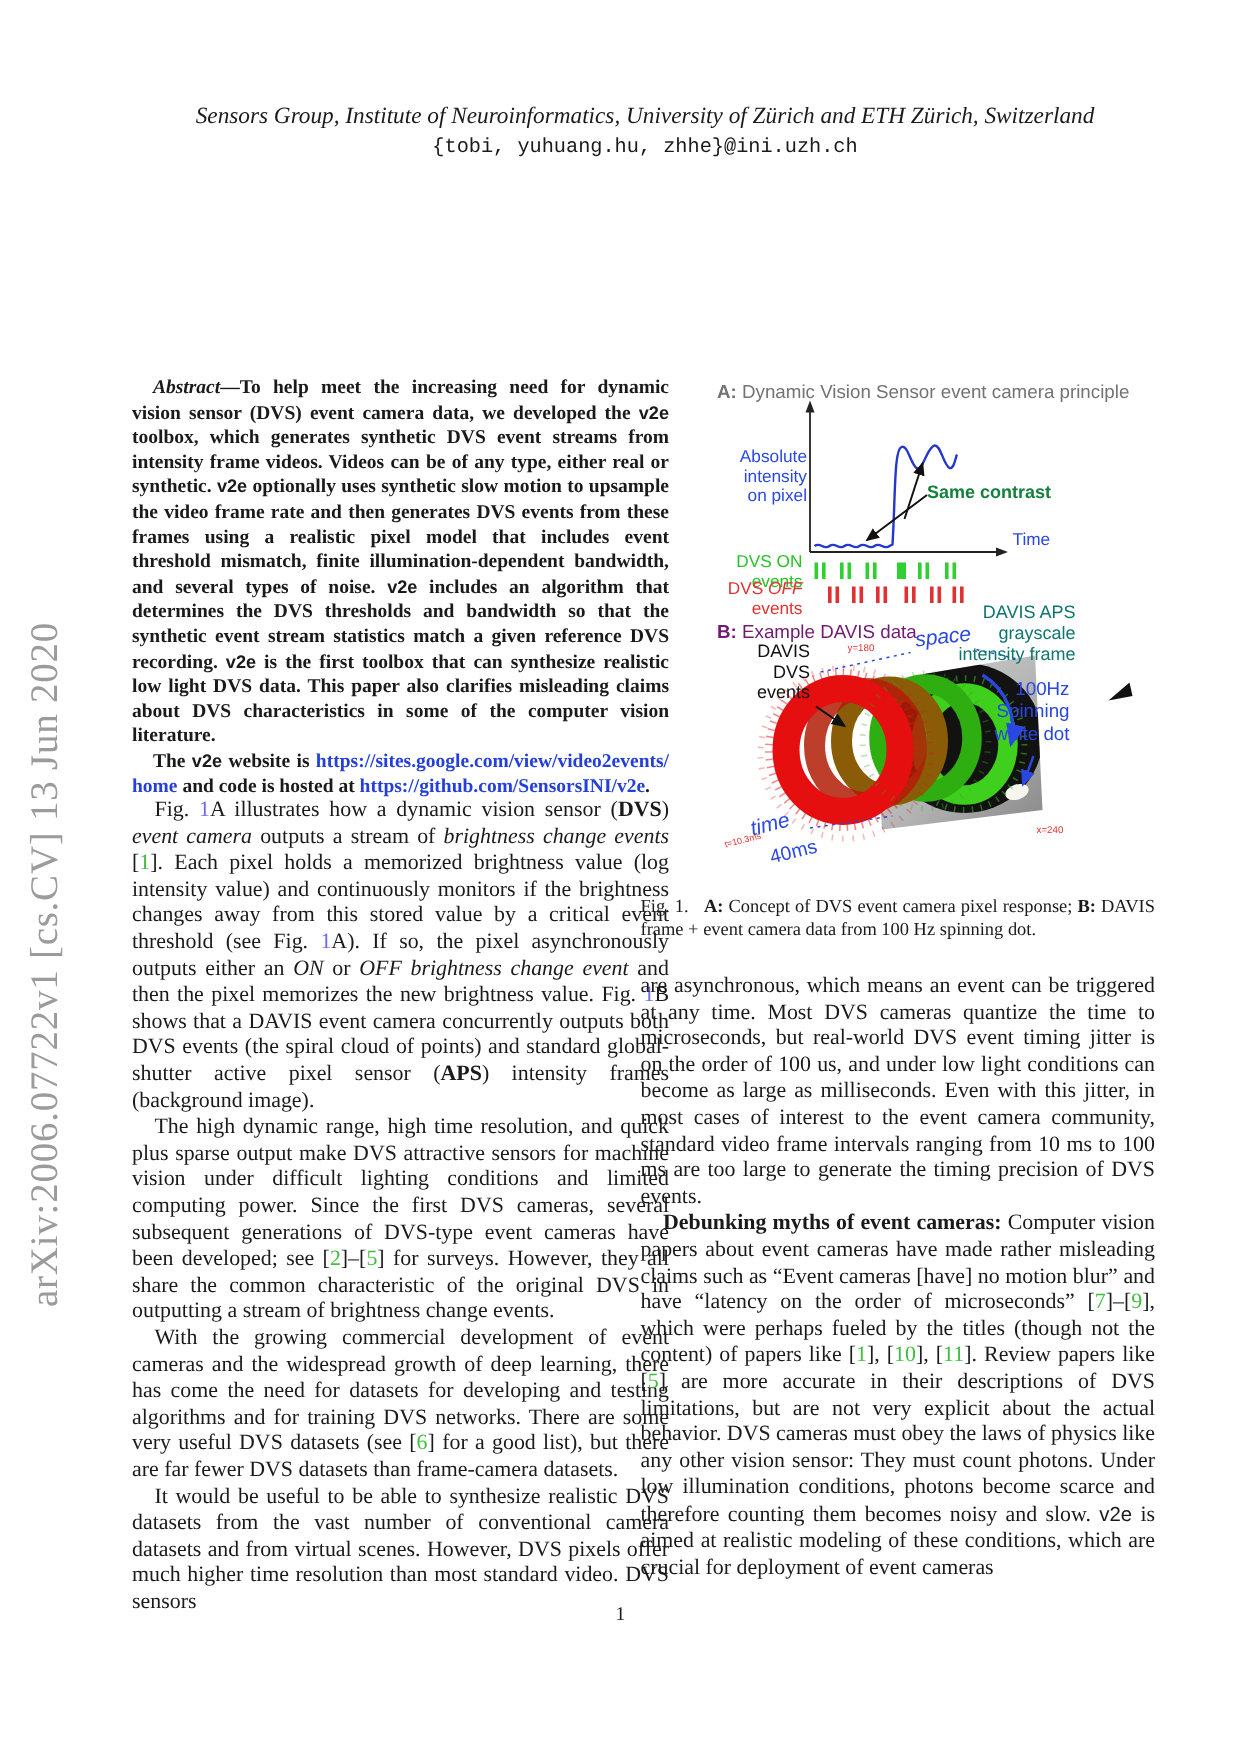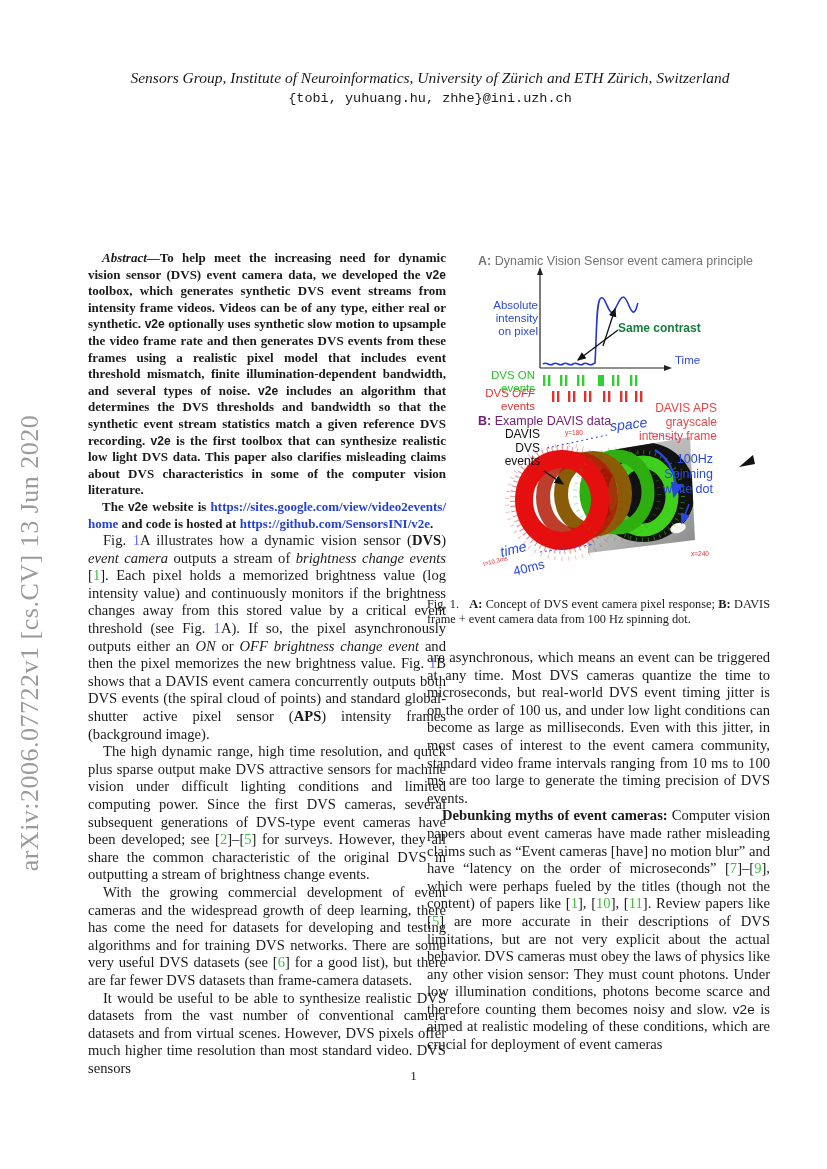--- a/index.html
+++ b/index.html
@@ -171,21 +171,21 @@
   <div class="lbl tr green" style="left:48px;top:117px;width:60px;font-size:11.5px;line-height:12.5px;">
     <div>DVS ON</div>
     <div>events</div>
   </div>
   <div class="lbl tr red" style="left:42px;top:135px;width:66px;font-size:11.5px;line-height:12.5px;">
     <div><span>DVS </span><span style="font-style:italic">OFF</span></div>
     <div>events</div>
   </div>
 
   <div class="lbl" style="left:51px;top:162px;font-size:12.5px;color:#701a75;"><span class="rt-b">B:</span><span> Example DAVIS data</span></div>
-  <div class="lbl tr" style="left:190px;top:149px;width:100px;font-size:12px;line-height:14px;color:#ef4444;">
+  <div class="lbl tr" style="left:190px;top:149px;width:100px;font-size:12px;line-height:14px;color:#0f766e;">
     <div>DAVIS APS</div>
     <div>grayscale</div>
     <div>intensity frame</div>
   </div>
   <div class="lbl tr" style="left:53px;top:176px;width:60px;font-size:12px;line-height:13.5px;color:#111;">
     <div>DAVIS</div>
     <div>DVS</div>
     <div>events</div>
   </div>
   <div class="lbl blue" style="left:183px;top:164px;font-size:14px;font-style:italic;transform:rotate(-6deg);">space</div>

